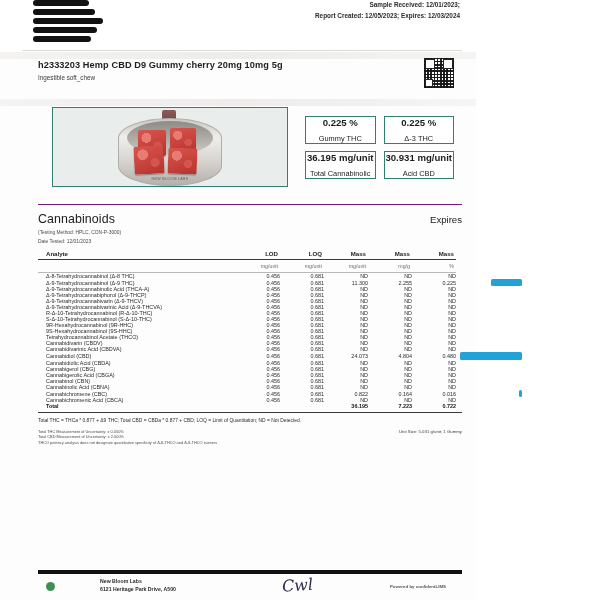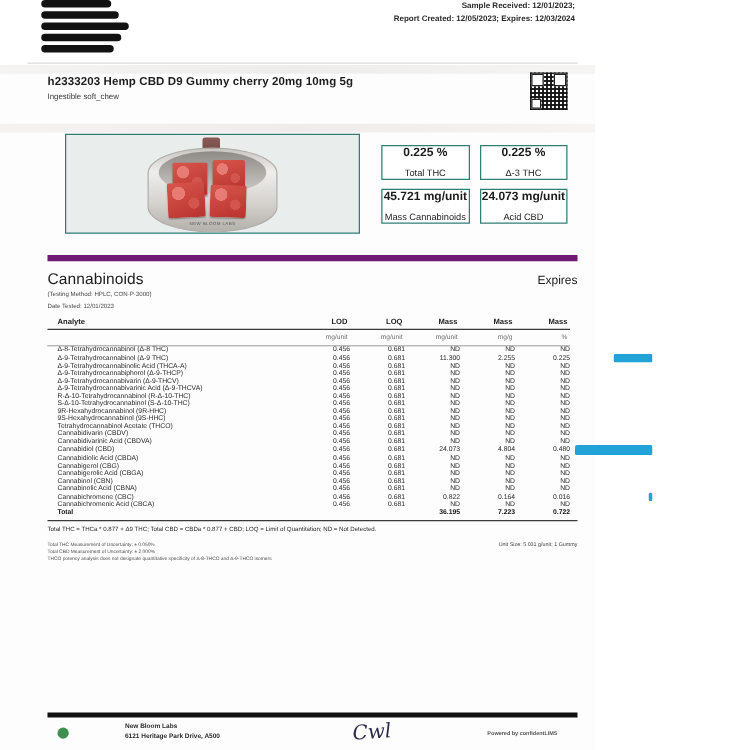--- a/index.html
+++ b/index.html
@@ -164,21 +164,21 @@
     display: flex; flex-direction: column;
     align-items: center; justify-content: center;
     gap: 6px;
   }
   .metric-value { font-size: 9.6px; font-weight: bold; color: #1c1c1c; }
   .metric-label { font-size: 7.4px; color: #222; }
 
   
   .panel {
     margin: 4px 14px 0 38px;
-    border-top: 5px solid #701a75;
+    border-top: 1px solid #701a75;
     padding-top: 7px;
     position: relative;
   }
   .panel-head {
     display: flex; align-items: baseline; justify-content: space-between;
   }
   .panel-title { font-size: 12.4px; color: #1b1b1b; letter-spacing: .1px; }
   .panel-status { font-size: 9.6px; color: #1b1b1b; }
   .panel-meta { font-size: 4.9px; color: #4a4a4a; margin-top: 2.5px; line-height: 7.2px; }
 
@@ -339,32 +339,32 @@
         <div class="gummy g1"></div>
         <div class="gummy g2"></div>
         <div class="gummy g3"></div>
         <div class="gummy g4"></div>
         <div class="dish-label">NEW BLOOM LABS</div>
       </div>
     </div>
     <div class="metrics" id="metrics">
         <div class="metric">
           <div class="metric-value">0.225 %</div>
-          <div class="metric-label">Total THC</div>
+          <div class="metric-label">Gummy THC</div>
         </div>
         <div class="metric">
           <div class="metric-value">0.225 %</div>
           <div class="metric-label">Δ-3 THC</div>
         </div>
         <div class="metric">
-          <div class="metric-value">45.721 mg/unit</div>
-          <div class="metric-label">Mass Cannabinoids</div>
+          <div class="metric-value">36.195 mg/unit</div>
+          <div class="metric-label">Total Cannabinolic</div>
         </div>
         <div class="metric">
-          <div class="metric-value">24.073 mg/unit</div>
+          <div class="metric-value">30.931 mg/unit</div>
           <div class="metric-label">Acid CBD</div>
         </div>
       </div>
   </div>
 
   <div class="panel">
     <div class="panel-head">
       <div class="panel-title">Cannabinoids</div>
       <div class="panel-status">Expires</div>
     </div>

